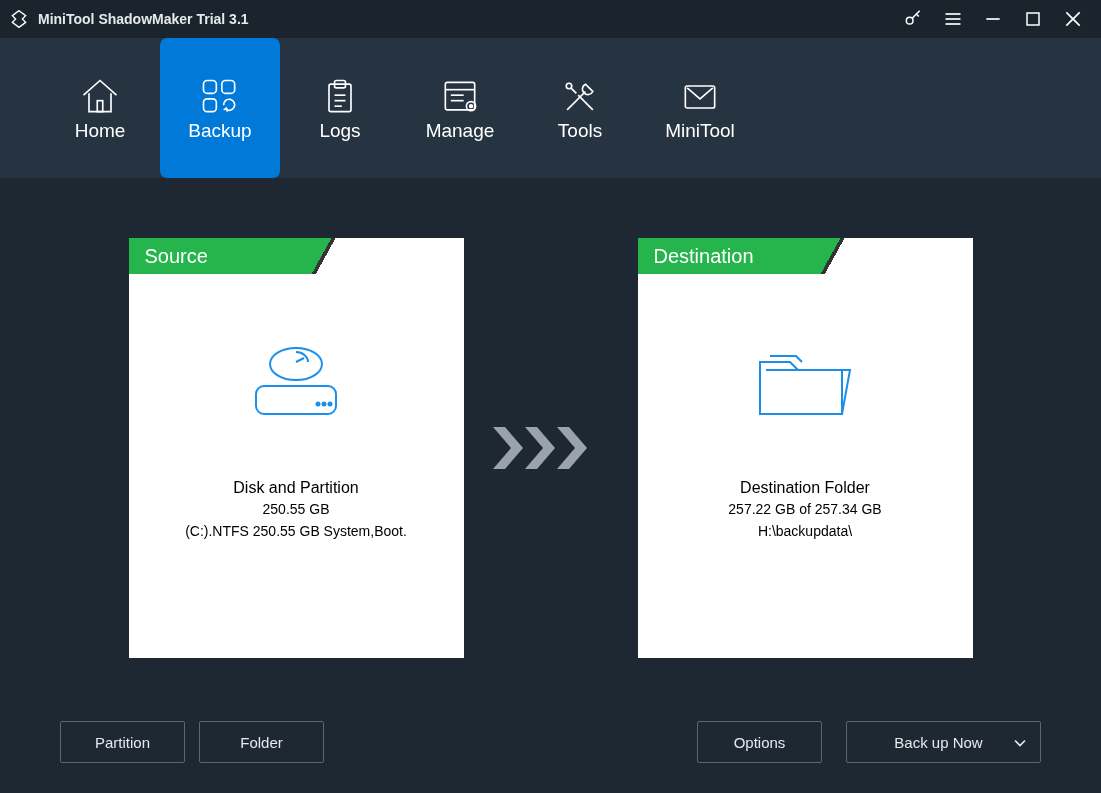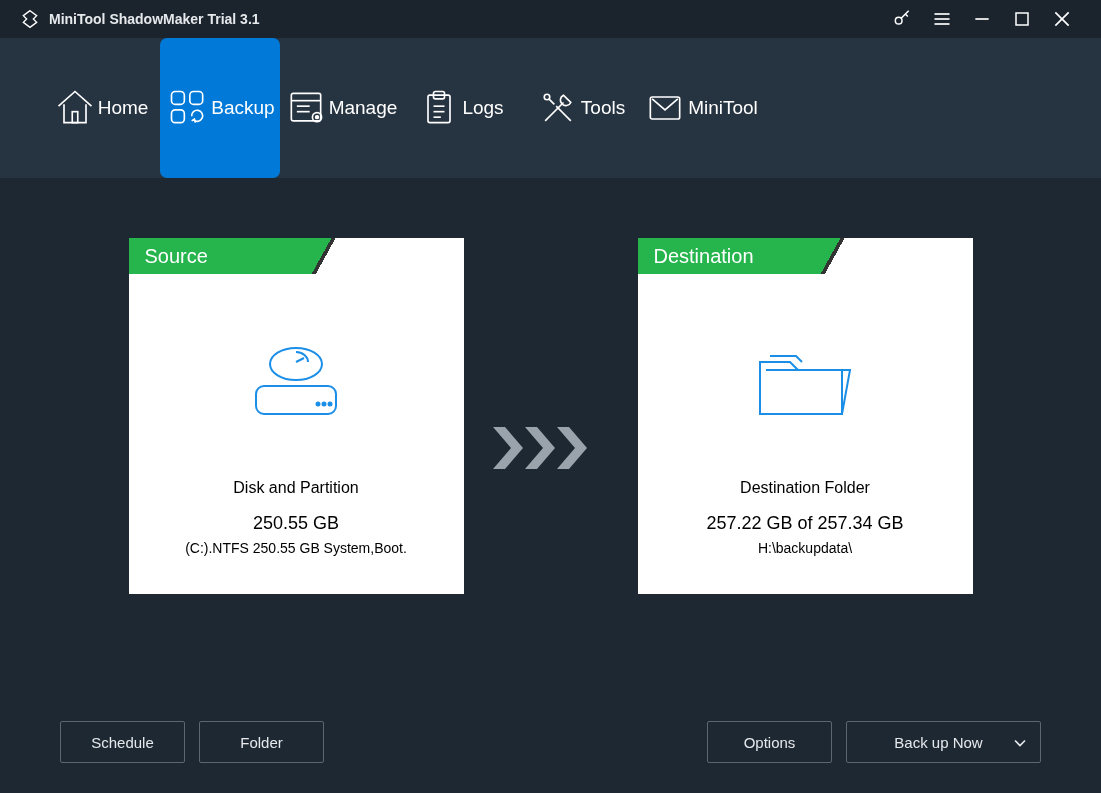--- a/index.html
+++ b/index.html
@@ -10,21 +10,21 @@
     font-family: "Segoe UI", Arial, sans-serif;
     overflow: hidden;
     position: relative;
   }
   
   .titlebar {
     height: 38px;
     background: #1b242d;
     display: flex;
     align-items: center;
-    padding: 0 19px;
+    padding: 0 8px;
     color: #e6e9ec;
   }
   .titlebar .app-logo { width: 22px; height: 22px; margin-right: 8px; display:flex; align-items:center; justify-content:center;}
   .titlebar .title { font-size: 14px; font-weight: 600; }
   .titlebar .spacer { flex: 1; }
   .titlebar .sys-btn {
     width: 40px; height: 38px; display: flex; align-items:center; justify-content:center;
     color:#e6e9ec; cursor:pointer;
   }
   .titlebar .sys-btn svg { display:block; }
@@ -32,21 +32,21 @@
   
   .navbar {
     height: 140px;
     background: #263340;
     display: flex;
     color: #fff;
   }
   .nav-item {
     width: 120px;
     display: flex;
-    flex-direction: row;
+    flex-direction: column;
     align-items: center;
     justify-content: center;
     gap: 0;
     cursor: pointer;
     position:relative;
   }
   .nav-item:first-child { margin-left: 40px; }
   .nav-item.active { background: #0079d8; border-radius: 7px; }
   .nav-item .nav-label { font-size: 19px; }
   .nav-icon { width: 46px; height: 46px; display:flex; align-items:center; justify-content:center; }
@@ -62,21 +62,21 @@
     flex-direction: column;
   }
   .panels-row {
     display:flex;
     align-items: flex-start;
     justify-content: center;
     gap: 22px;
   }
   .panel {
     width: 335px;
-    height: 356px;
+    height: 420px;
     background: #fff;
     position: relative;
     cursor: pointer;
   }
   .panel-header {
     position: relative;
     height: 36px;
     color: #fff;
     font-size: 20px;
     line-height: 36px;
@@ -93,21 +93,21 @@
     width: 26px;
     background: linear-gradient(119deg, #26b44c 0%, #26b44c 49%, #333333 49%, #333333 58%, #ffffff 58%);
   }
   .panel-body {
     text-align: center;
     padding-top: 55px;
     color: #000;
   }
   .panel-icon { height: 110px; display:flex; align-items:center; justify-content:center; }
   .panel-title { font-weight: 400; font-size: 16px; margin-top: 40px; }
-  .panel-line1 { font-size: 18px; margin-top: 16px; }
+  .panel-line1 { font-size: 14px; margin-top: 4px; }
   .panel-line2 { font-size: 14px; margin-top: 6px; }
 
   .arrows {
     width: 130px;
     display:flex;
     align-items:center;
     justify-content:center;
     height: 420px;
   }
   .arrows svg { display:block; }
@@ -127,21 +127,21 @@
     background: #1e2832;
     color: #e6e9ec;
     font-size: 15px;
     display:flex;
     align-items:center;
     justify-content:center;
     cursor:pointer;
     border-radius: 2px;
     padding: 0 18px;
   }
-  .btn.primary { min-width: 195px; position:relative; padding-right: 40px; padding-left: 30px;}
+  .btn.primary { min-width: 195px; position:relative; padding-right: 40px; padding-left: 30px; margin-left: 10px;}
   .btn.primary .caret {
     position:absolute;
     right: 14px;
     top: 50%;
     transform: translateY(-50%);
   }
 </style>
 </head>
 <body>
 
@@ -211,49 +211,49 @@
           <g stroke="#fff" fill="none" stroke-width="1.8">
             <rect x="6" y="6" width="14" height="14" rx="4"></rect>
             <rect x="26" y="6" width="14" height="14" rx="4"></rect>
             <rect x="6" y="26" width="14" height="14" rx="4"></rect>
             <path d="M28 33 a6 6 0 1 1 2 4"></path>
             <path d="M28 38 l3 -2 l1 4"></path>
           </g>
         </svg>
     </span>
     <span class="nav-label">Backup</span>
+  </div>
+  <div class="nav-item">
+    <span class="nav-icon">
+      <svg viewBox="0 0 48 48" width="44" height="44">
+          <g stroke="#fff" fill="none" stroke-width="1.8">
+            <rect x="12" y="10" width="24" height="30" rx="2"></rect>
+            <rect x="18" y="6" width="12" height="8" rx="2"></rect>
+            <line x1="18" y1="22" x2="30" y2="22"></line>
+            <line x1="18" y1="28" x2="30" y2="28"></line>
+            <line x1="18" y1="34" x2="26" y2="34"></line>
+          </g>
+        </svg>
+    </span>
+    <span class="nav-label">Logs</span>
   </div>
   <div class="nav-item">
     <span class="nav-icon">
       <svg viewBox="0 0 48 48" width="44" height="44">
           <g stroke="#fff" fill="none" stroke-width="1.8">
             <rect x="8" y="8" width="32" height="30" rx="2"></rect>
             <line x1="8" y1="16" x2="40" y2="16"></line>
             <line x1="14" y1="22" x2="28" y2="22"></line>
             <line x1="14" y1="28" x2="28" y2="28"></line>
             <circle cx="36" cy="34" r="5"></circle>
             <circle cx="36" cy="34" r="1.5" fill="#fff"></circle>
           </g>
         </svg>
     </span>
     <span class="nav-label">Manage</span>
-  </div>
-  <div class="nav-item">
-    <span class="nav-icon">
-      <svg viewBox="0 0 48 48" width="44" height="44">
-          <g stroke="#fff" fill="none" stroke-width="1.8">
-            <rect x="12" y="10" width="24" height="30" rx="2"></rect>
-            <rect x="18" y="6" width="12" height="8" rx="2"></rect>
-            <line x1="18" y1="22" x2="30" y2="22"></line>
-            <line x1="18" y1="28" x2="30" y2="28"></line>
-            <line x1="18" y1="34" x2="26" y2="34"></line>
-          </g>
-        </svg>
-    </span>
-    <span class="nav-label">Logs</span>
   </div>
   <div class="nav-item">
     <span class="nav-icon">
       <svg viewBox="0 0 48 48" width="44" height="44">
           <g stroke="#fff" fill="none" stroke-width="1.8">
             <path d="M10 38 L30 18"></path>
             <path d="M30 10 a6 6 0 1 0 8 8 l-4 -4 z"></path>
             <path d="M38 38 L22 22"></path>
             <circle cx="12" cy="12" r="3"></circle>
             <line x1="14" y1="14" x2="20" y2="20"></line>
@@ -324,21 +324,21 @@
         </div>
         <div class="panel-title">Destination Folder</div>
         <div class="panel-line1">257.22 GB of 257.34 GB</div>
         <div class="panel-line2">H:\backupdata\</div>
       </div>
     </div>
 
   </div>
 
   <div class="footer">
-    <div class="btn">Schedule</div>
+    <div class="btn">Partition</div>
     <div class="btn">Folder</div>
     <div class="gap"></div>
     <div class="btn">Options</div>
     <div class="btn primary">
       <span>Back up Now</span>
       <span class="caret">
         <svg viewBox="0 0 12 8" width="12" height="8">
             <path d="M1 1 L6 6 L11 1" stroke="#e6e9ec" stroke-width="1.6" fill="none"></path>
           </svg>
       </span>

